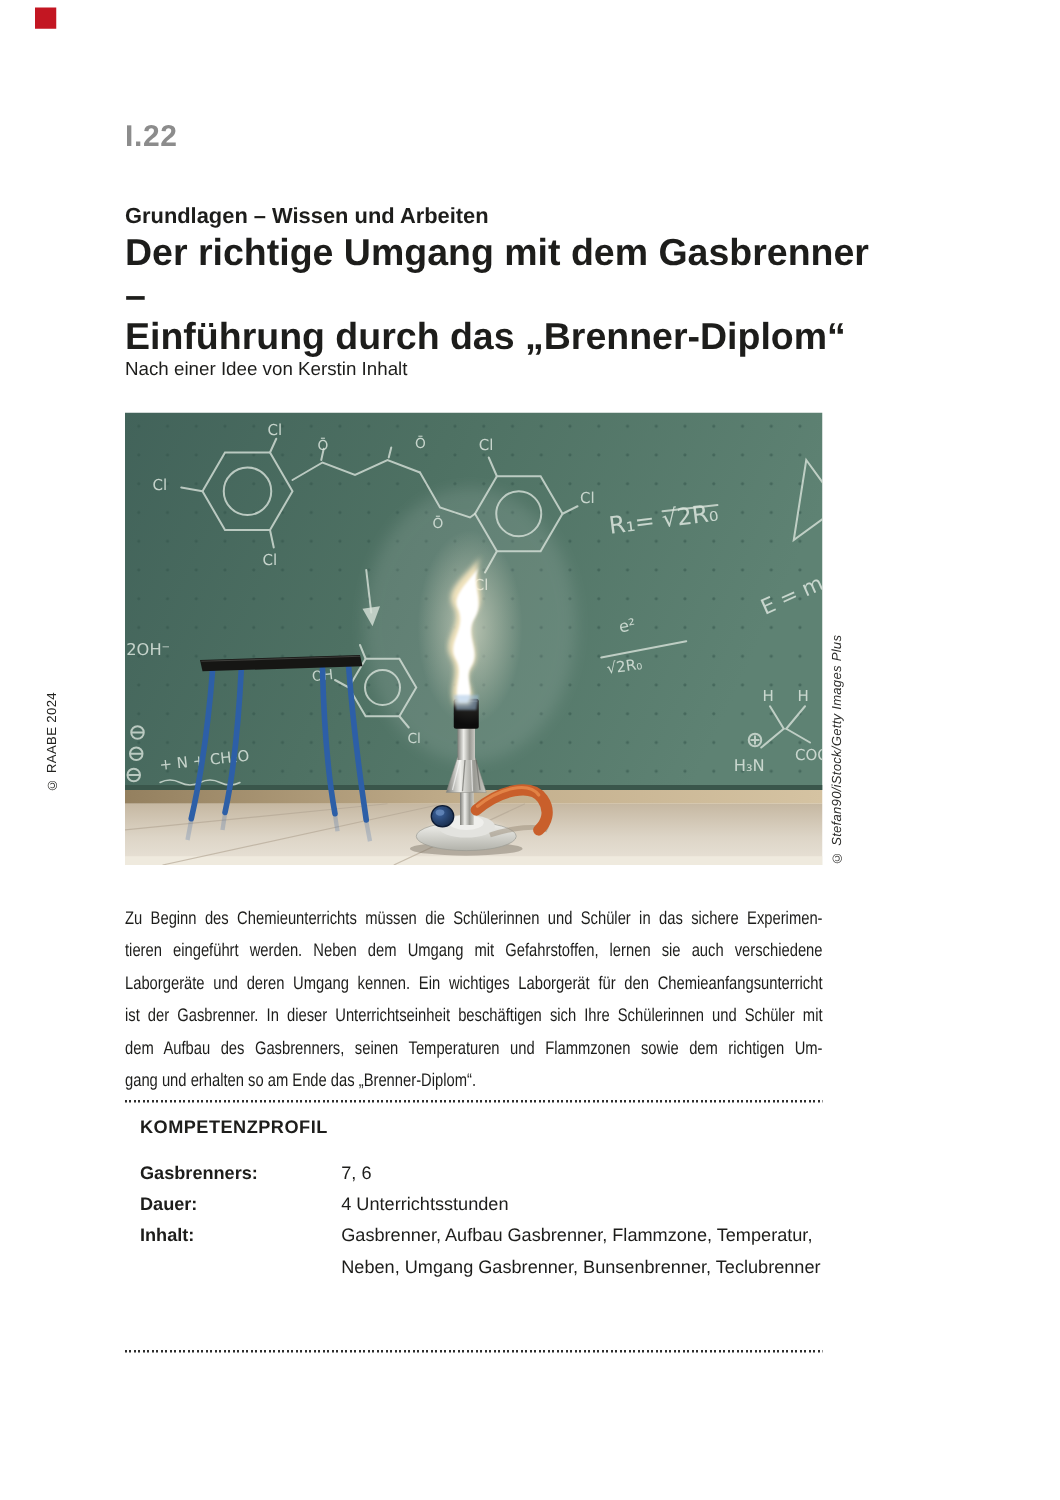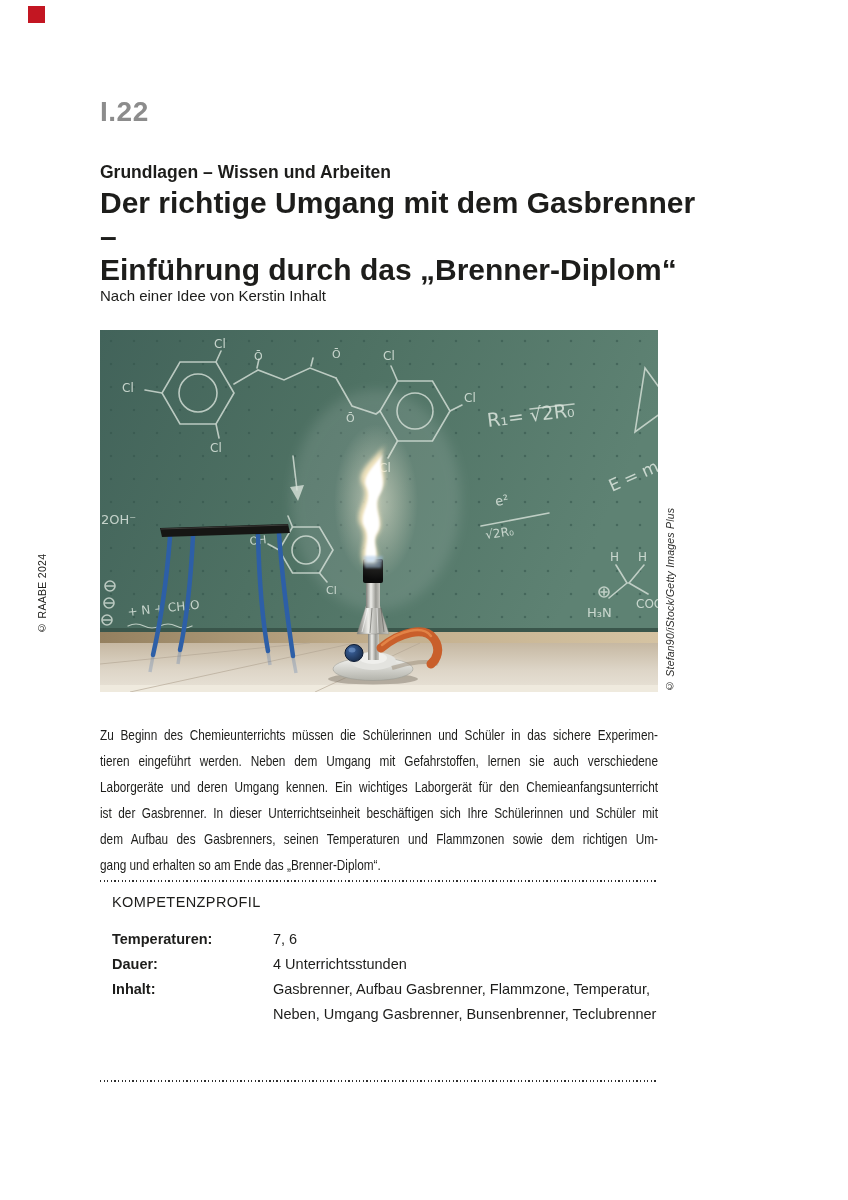--- a/index.html
+++ b/index.html
@@ -1,38 +1,38 @@
 <!DOCTYPE html>
 <html style="--accent-red: #c31622; --code-gray: #8c8c8c; --board-green: #4e7163; --chalk-white: #dce6de; --floor-beige: #d9cfc0; --stool-blue: #2d5fa7; --hose-orange: #c95f2b; --text-black: #1d1d1b;"><head>
 <meta charset="utf-8">
 <style>
   html,body{margin:0;padding:0;background:#ffffff;}
   .page{
     position:relative;width:848px;height:1200px;background:#fff;overflow:hidden;
     font-family:"Liberation Sans",sans-serif;color:#1d1d1b;
   }
   .red-square{position:absolute;left:28px;top:6px;width:17px;height:17px;background:var(--accent-red,#c31622);}
-  .section-code{position:absolute;left:100px;top:96px;font-size:28px;font-weight:600;color:var(--code-gray,#8c8c8c);letter-spacing:.5px;}
+  .section-code{position:absolute;left:100px;top:96px;font-size:24px;font-weight:600;color:var(--code-gray,#8c8c8c);letter-spacing:.5px;}
   .category{position:absolute;left:100px;top:146px;font-size:17.5px;font-weight:bold;margin-top:16px;}
   .title{position:absolute;left:100px;top:186px;margin:0;font-size:30px;line-height:33.5px;font-weight:bold;white-space:pre-line;width:600px;}
   .byline{position:absolute;left:100px;top:287px;font-size:15px;}
   .vertical{writing-mode:vertical-rl;transform:rotate(180deg);}
   .copyright-left{position:absolute;left:36px;top:552px;height:84px;font-size:10.5px;color:#22221f;text-align:center;letter-spacing:.3px;}
   .photo{position:absolute;left:100px;top:330px;width:558px;height:362px;margin:0;}
   .photo svg{display:block;}
   .photo-credit{position:absolute;left:664px;top:496px;height:196px;font-size:10.5px;font-style:italic;color:#2c2c2a;letter-spacing:.2px;}
   .intro{position:absolute;left:100px;top:722px;width:690px;transform:scaleX(0.8087);transform-origin:left top;font-size:14.6px;line-height:26px;letter-spacing:0;}
   .intro-line{text-align:justify;text-align-last:justify;}
   .intro-line:last-child{text-align-last:left;}
   .dotted{position:absolute;left:100px;width:558px;height:2px;
     background:repeating-linear-gradient(90deg,#2e2e2e 0 1.3px,transparent 1.3px 3.6px);}
   .dotted-top{top:880px;}
   .dotted-bottom{top:1080px;}
   .profile{position:absolute;left:100px;top:894px;width:558px;}
-  .profile h2{margin:0;padding-left:12px;font-size:14.5px;font-weight:normal;letter-spacing:.4px;}
+  .profile h2{margin:0;padding-left:12px;font-size:14.5px;font-weight:bold;letter-spacing:.4px;}
   .profile .rows{margin-top:17px;}
   .profile .row{display:flex;align-items:flex-start;font-size:14.5px;line-height:25px;}
   .profile .label{flex:0 0 161px;padding-left:12px;font-weight:bold;}
   .profile .value{flex:1;white-space:pre-line;}
   .chalk-text{fill:#dce6de;opacity:.85;font-family:"DejaVu Sans",sans-serif;}
   .chalk-stroke{stroke:#d8e2da;stroke-width:1.6;fill:none;opacity:.8;stroke-linecap:round;}
 </style>
 </head>
 <body>
 
@@ -273,21 +273,21 @@
       <div class="intro-line">gang und erhalten so am Ende das „Brenner-Diplom“.</div>
     </div>
 
   <div class="dotted dotted-top"></div>
 
   <section class="profile">
     <h2>KOMPETENZPROFIL</h2>
     <div class="rows">
 
         <div class="row">
-          <div class="label">Temperaturen:</div>
+          <div class="label">Gasbrenners:</div>
           <div class="value">7, 6</div>
         </div>
 
         <div class="row">
           <div class="label">Dauer:</div>
           <div class="value">4 Unterrichtsstunden</div>
         </div>
 
 
         <div class="row">

